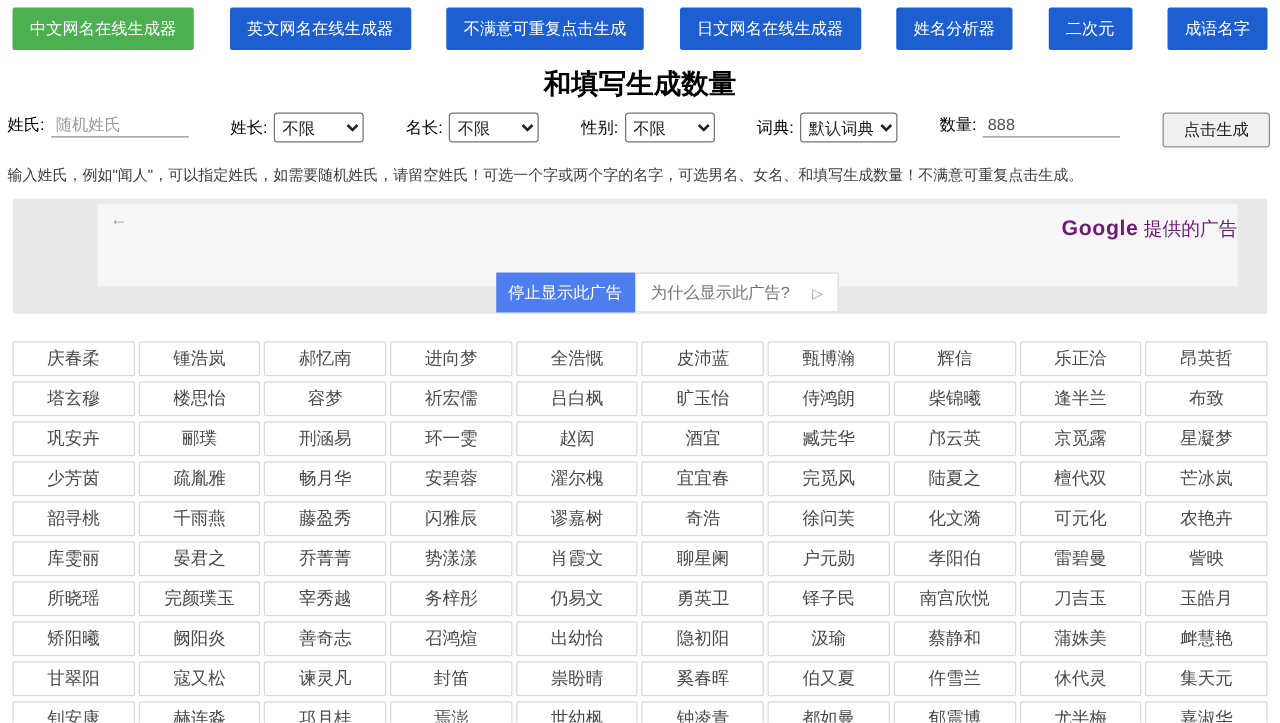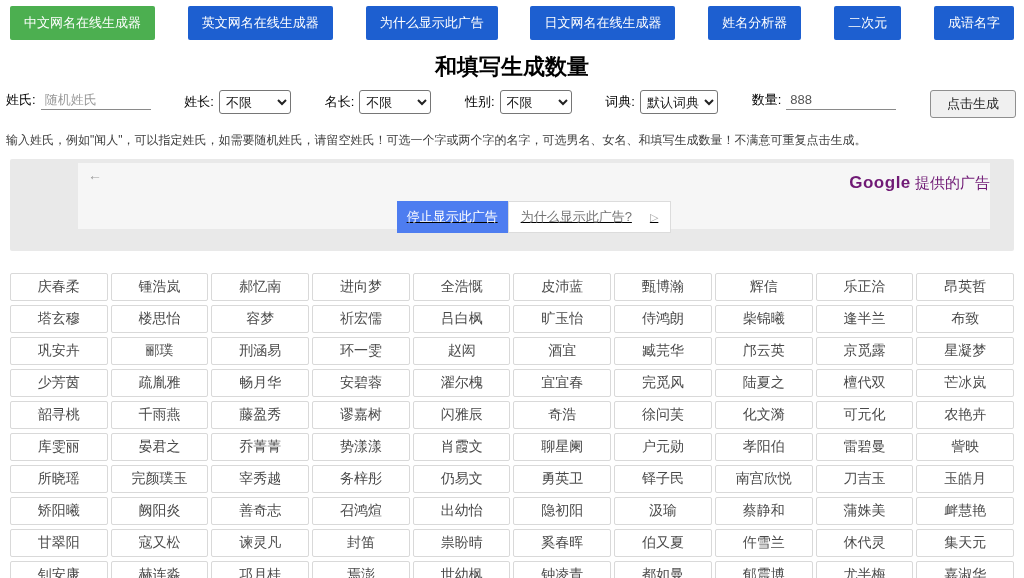--- a/index.html
+++ b/index.html
@@ -109,22 +109,21 @@
   .ad-provider {
     text-align: right;
     padding-top: 10px;
     color: #701a75;
     font-size: 15px;
   }
   .ad-brand { font-weight: 600; font-size: 17px; letter-spacing: 0.5px; }
   .ad-actions {
     display: flex;
     justify-content: center;
-    margin-top: 8px;
-    text-decoration: underline;
+    margin-top: 25px;
   }
   .ad-stop-btn {
     border: none;
     background: #4e7df0;
     color: #ffffff;
     font-size: 13px;
     padding: 6px 10px;
     cursor: pointer;
     font-family: inherit;
   }
@@ -164,21 +163,21 @@
   }
 </style>
 </head>
 <body>
 
 <div>
 
   <div class="top-nav">
       <button class="nav-btn active">中文网名在线生成器</button>
       <button class="nav-btn">英文网名在线生成器</button>
-      <button class="nav-btn">为什么显示此广告</button>
+      <button class="nav-btn">不满意可重复点击生成</button>
       <button class="nav-btn">日文网名在线生成器</button>
       <button class="nav-btn">姓名分析器</button>
       <button class="nav-btn">二次元</button>
       <button class="nav-btn">成语名字</button>
     </div>
 
   <h1 class="page-title">和填写生成数量</h1>
 
   <div class="gen-form">
     <div class="form-item">
@@ -272,22 +271,22 @@
       <div class="name-cell">安碧蓉</div>
       <div class="name-cell">濯尔槐</div>
       <div class="name-cell">宜宜春</div>
       <div class="name-cell">完觅风</div>
       <div class="name-cell">陆夏之</div>
       <div class="name-cell">檀代双</div>
       <div class="name-cell">芒冰岚</div>
       <div class="name-cell">韶寻桃</div>
       <div class="name-cell">千雨燕</div>
       <div class="name-cell">藤盈秀</div>
+      <div class="name-cell">闪雅辰</div>
       <div class="name-cell">谬嘉树</div>
-      <div class="name-cell">闪雅辰</div>
       <div class="name-cell">奇浩</div>
       <div class="name-cell">徐问芙</div>
       <div class="name-cell">化文漪</div>
       <div class="name-cell">可元化</div>
       <div class="name-cell">农艳卉</div>
       <div class="name-cell">库雯丽</div>
       <div class="name-cell">晏君之</div>
       <div class="name-cell">乔菁菁</div>
       <div class="name-cell">势漾漾</div>
       <div class="name-cell">肖霞文</div>

